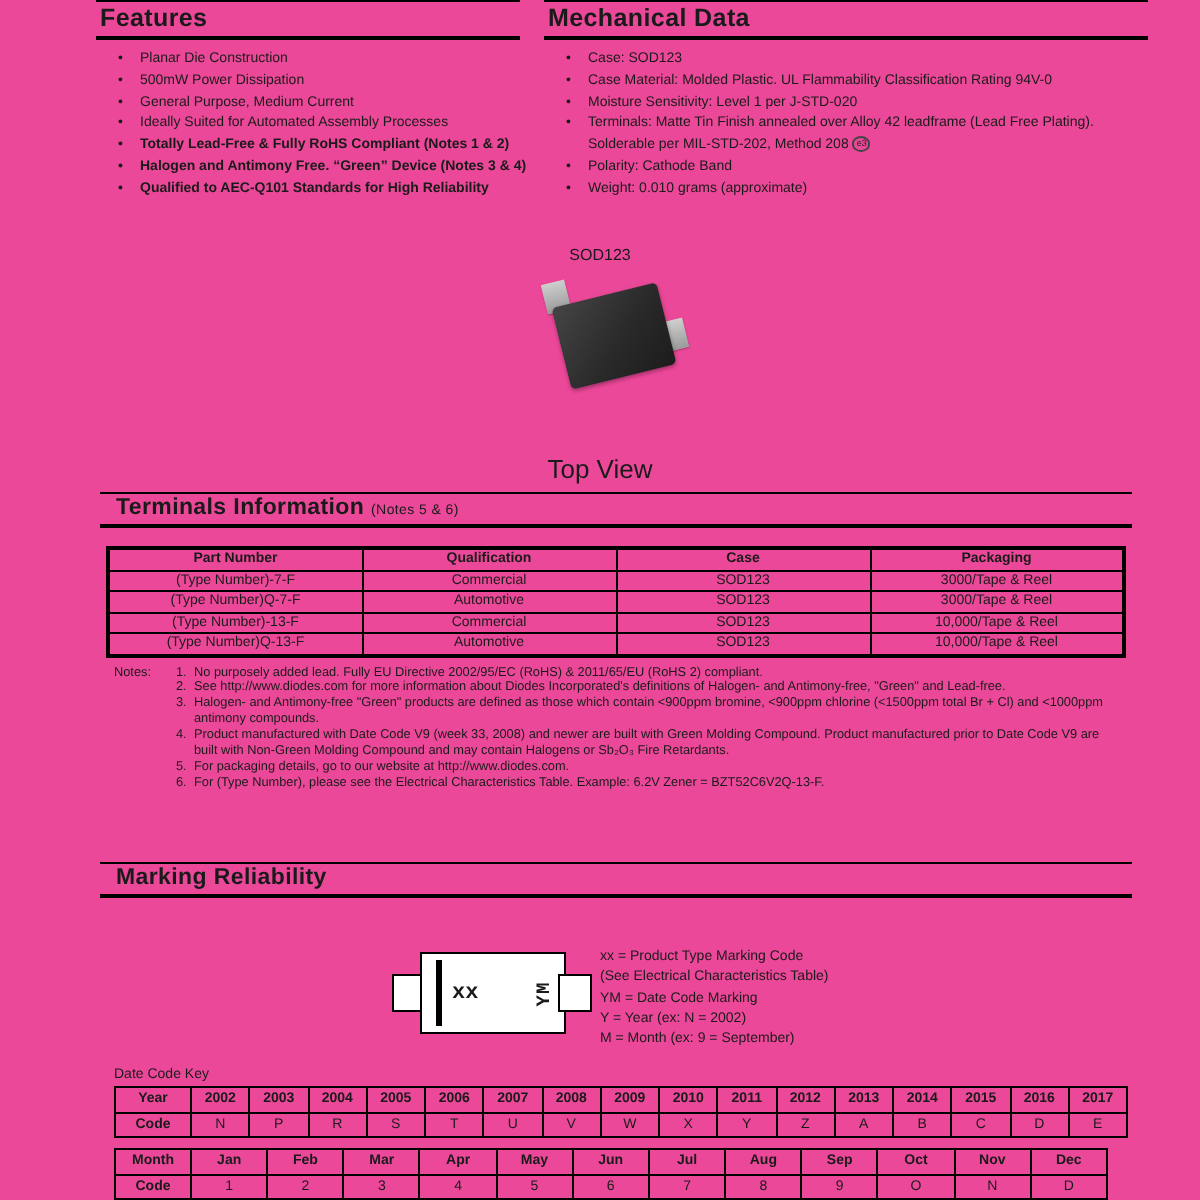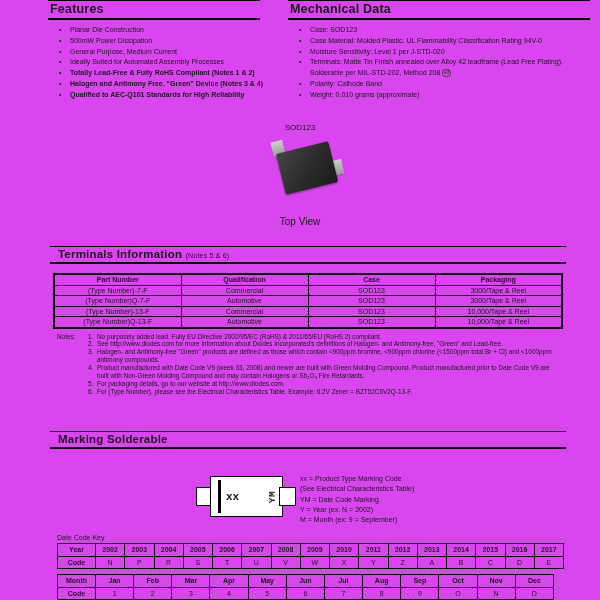--- a/index.html
+++ b/index.html
@@ -1,16 +1,16 @@
 <!DOCTYPE html>
 <html><head>
 <meta charset="utf-8">
 <style>
   html,body{margin:0;padding:0;background:#fff;}
-  .page{position:relative;width:600px;height:600px;background:#d946ef;overflow:hidden;
+  .page{position:relative;width:600px;height:600px;background:#ec4899;overflow:hidden;
         font-family:"Liberation Sans","DejaVu Sans",sans-serif;color:#1a1a1a;}
   
   .sec{position:absolute;}
   .sec-head{border-top:1.5px solid #000;border-bottom:2.2px solid #000;
             font-size:12.5px;font-weight:bold;padding:1px 0 2px 2px;letter-spacing:.2px;}
   .sec-head .h-note{font-size:7px;font-weight:normal;}
   
   .blist{margin-top:5px;}
   .bullet-item{display:flex;font-size:7px;line-height:10.8px;}
   .bullet-item .bullet{flex:none;width:11px;margin-left:11px;font-size:7px;}
@@ -24,21 +24,21 @@
   .pkg-label{text-align:center;font-size:8px;}
   .pkg-image{position:relative;height:76px;}
   .pkg-body{position:absolute;left:40px;top:15px;width:54px;height:42px;
             background:linear-gradient(135deg,#454545 0%,#2a2a2a 55%,#1c1c1c 100%);
             transform:rotate(-14deg);border-radius:2.5px;box-shadow:0 1px 2px rgba(0,0,0,.35);}
   .pkg-lead{position:absolute;width:12px;height:15px;
             background:linear-gradient(180deg,#cfcfcf,#9a9a9a);transform:rotate(-14deg);
             box-shadow:0 .5px 1px rgba(0,0,0,.3);}
   .pkg-lead-l{left:32px;top:9px;}
   .pkg-lead-r{left:91px;top:28px;}
-  .pkg-caption{text-align:center;font-size:10px;margin-top:8px;}
+  .pkg-caption{text-align:center;font-size:13px;margin-top:19px;}
   
   .ord-table{border-collapse:collapse;table-layout:fixed;width:510px;margin:9px 0 0 3px;
              font-size:7px;text-align:center;}
   .ord-table th,.ord-table td{border:1px solid #000;height:9.5px;padding:0 2px;overflow:hidden;}
   .ord-table{border:2px solid #000;}
   .ord-table th{font-weight:bold;}
   
   .notes{display:flex;margin:4px 0 0 7px;font-size:6.4px;line-height:7.9px;}
   .notes-label{flex:none;width:31px;}
   .notes-list{flex:1;max-width:470px;}
@@ -98,21 +98,21 @@
           <span class="bullet">•</span>
           <span class="btxt">Halogen and Antimony Free. “Green” Device (Notes 3 &amp; 4)</span>
         </div>
       <div class="bullet-item bold">
           <span class="bullet">•</span>
           <span class="btxt">Qualified to AEC-Q101 Standards for High Reliability</span>
         </div>
     </div>
   </div>
 
-  <div class="sec" style="left:288px;top:0;width:302px;">
+  <div class="sec" style="left:272px;top:0;width:302px;">
     <div class="sec-head">Mechanical Data</div>
     <div class="blist">
       <div class="bullet-item">
           <span class="bullet">•</span>
           <span class="btxt">Case: SOD123</span>
         </div>
       <div class="bullet-item">
           <span class="bullet">•</span>
           <span class="btxt">Case Material: Molded Plastic.  UL Flammability Classification Rating 94V-0</span>
         </div>
@@ -209,21 +209,21 @@
           </div>
         <div class="note">
             <span class="nnum">6.</span>
             <span class="ntext">For (Type Number), please see the Electrical Characteristics Table. Example: 6.2V Zener = BZT52C6V2Q-13-F.</span>
           </div>
       </div>
     </div>
   </div>
 
   <div class="sec" style="left:50px;top:431px;width:516px;">
-    <div class="sec-head" style="padding-left:8px;font-size:11.5px;">Marking Solderable</div>
+    <div class="sec-head" style="padding-left:8px;font-size:11.5px;">Marking Reliability</div>
   </div>
 
   <div class="mark-diagram">
     <div class="mk-tab mk-tab-left"></div>
     <div class="mk-body">
       <div class="mk-band"></div>
       <span class="mk-xx">xx</span>
       <span class="mk-ym">YM</span>
     </div>
     <div class="mk-tab mk-tab-right"></div>

